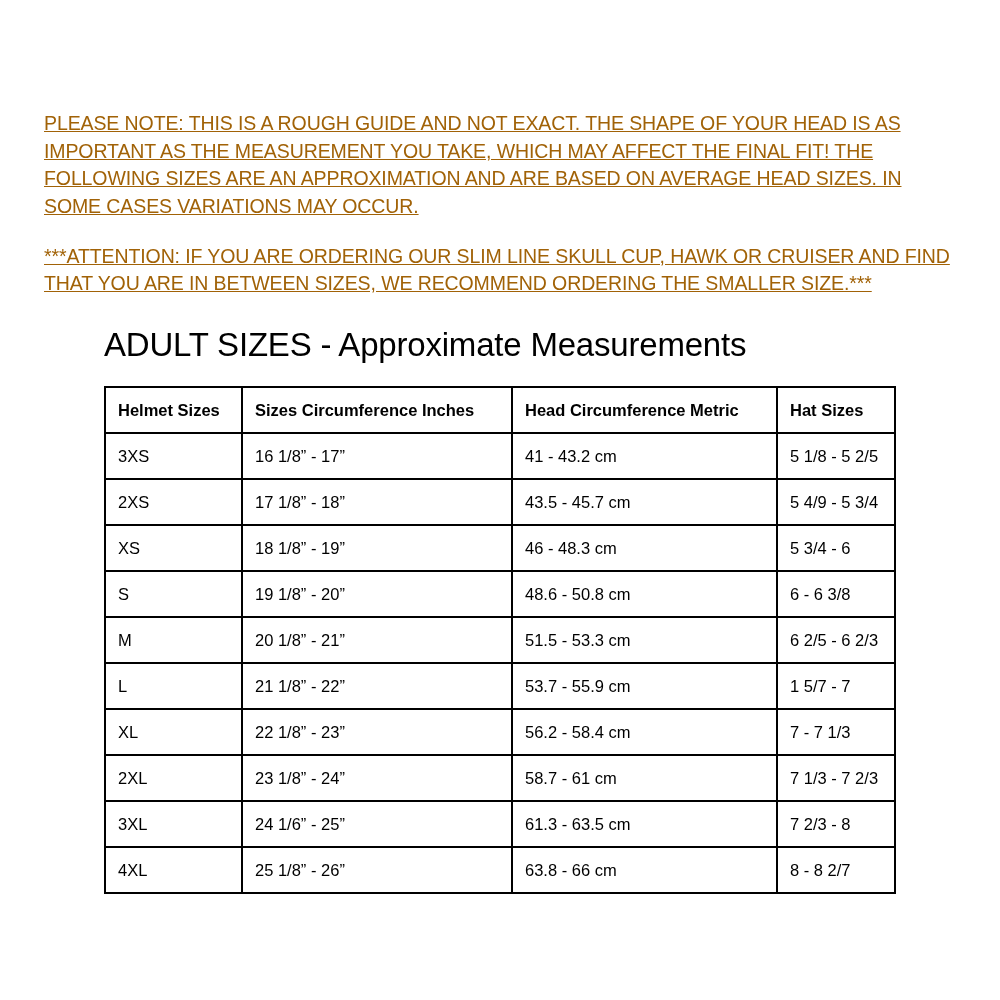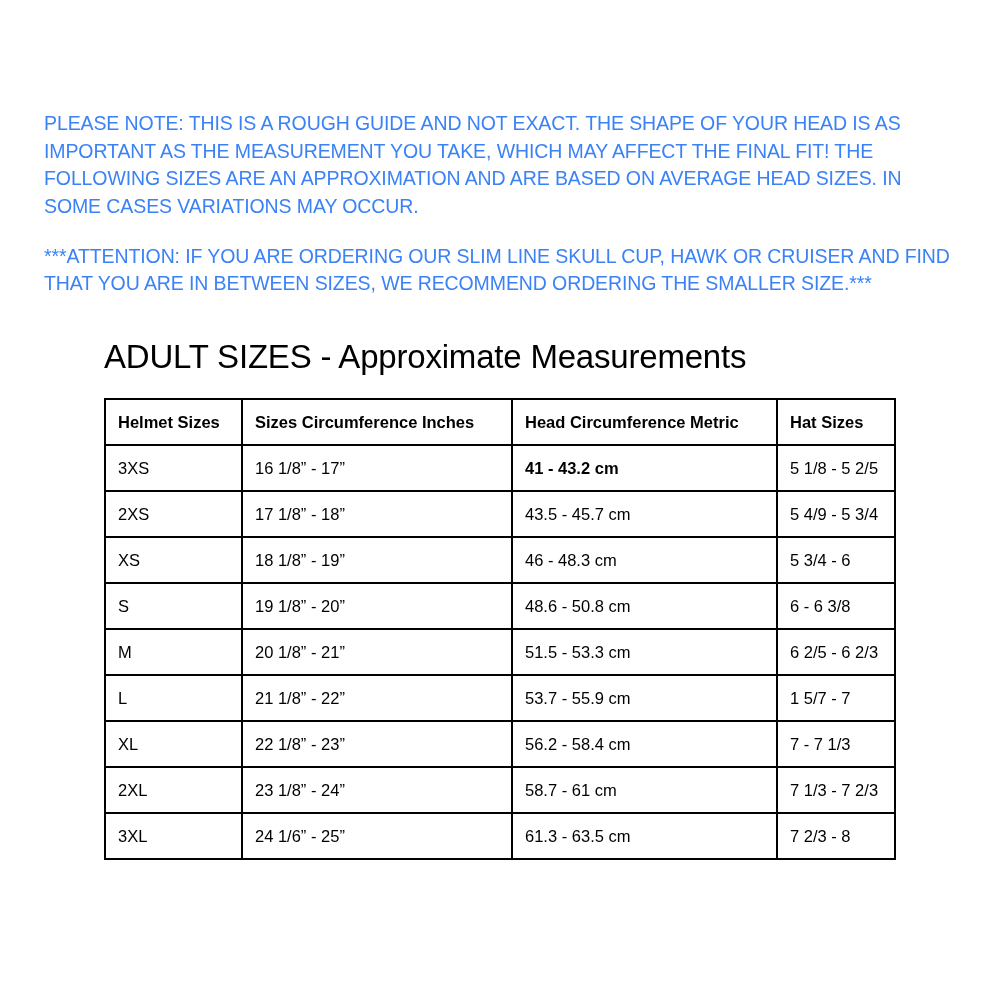--- a/index.html
+++ b/index.html
@@ -21,29 +21,30 @@
     box-sizing: border-box;
     padding: 110px 44px 0 44px;
   }
   .notes {
     margin: 0;
   }
   .note-para {
     font-size: 19.5px;
     line-height: 1.42;
     letter-spacing: -0.1px;
-    color: #3b82f6;
+    color: #a16207;
     margin: 0 0 22px 0;
     font-weight: 400;
+    text-decoration: underline;
   }
   .note-para:last-child {
     margin-bottom: 0;
   }
   .title {
-    margin: 40px 0 22px 60px;
+    margin: 28px 0 22px 60px;
     font-size: 33px;
     color: #000;
     font-weight: 400;
     letter-spacing: -0.2px;
   }
   .table-wrap {
     margin-left: 60px;
     margin-right: 60px;
   }
   table.size-table {
@@ -60,21 +61,21 @@
     vertical-align: middle;
     height: 24px;
     color: #000;
     background: #fff;
   }
   table.size-table th {
     font-weight: 700;
     font-size: 16.5px;
   }
   table.size-table td.bold-cell {
-    font-weight: 700;
+    font-weight: 400;
   }
   col.c0 { width: 137px; }
   col.c1 { width: 270px; }
   col.c2 { width: 265px; }
   col.c3 { width: 118px; }
 </style>
 </head>
 <body>
 
 <div class="page">
@@ -150,17 +151,23 @@
             <td>23 1/8” - 24”</td>
             <td>58.7 - 61 cm</td>
             <td>7 1/3 - 7 2/3</td>
           </tr>
           <tr>
             <td>3XL</td>
             <td>24 1/6” - 25”</td>
             <td>61.3 - 63.5 cm</td>
             <td>7 2/3 - 8</td>
           </tr>
+          <tr>
+            <td>4XL</td>
+            <td>25 1/8” - 26”</td>
+            <td>63.8 - 66 cm</td>
+            <td>8 - 8 2/7</td>
+          </tr>
         </tbody>
     </table>
   </div>
 
 </div>
 
 </body></html>

